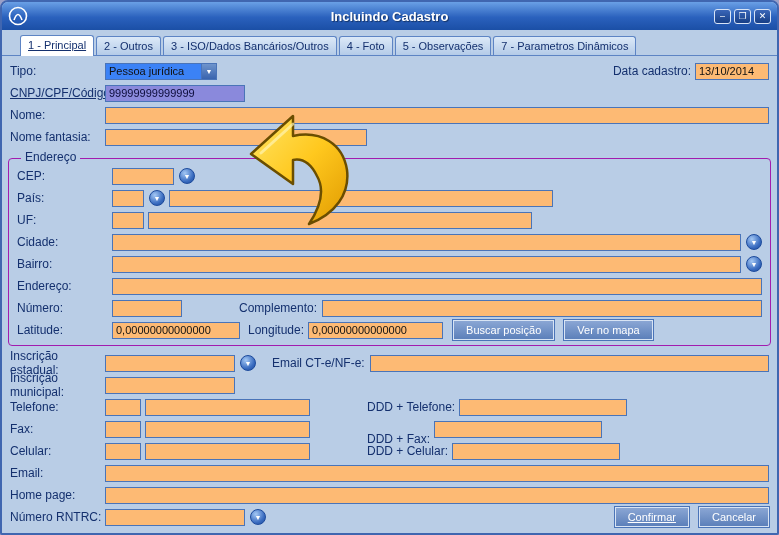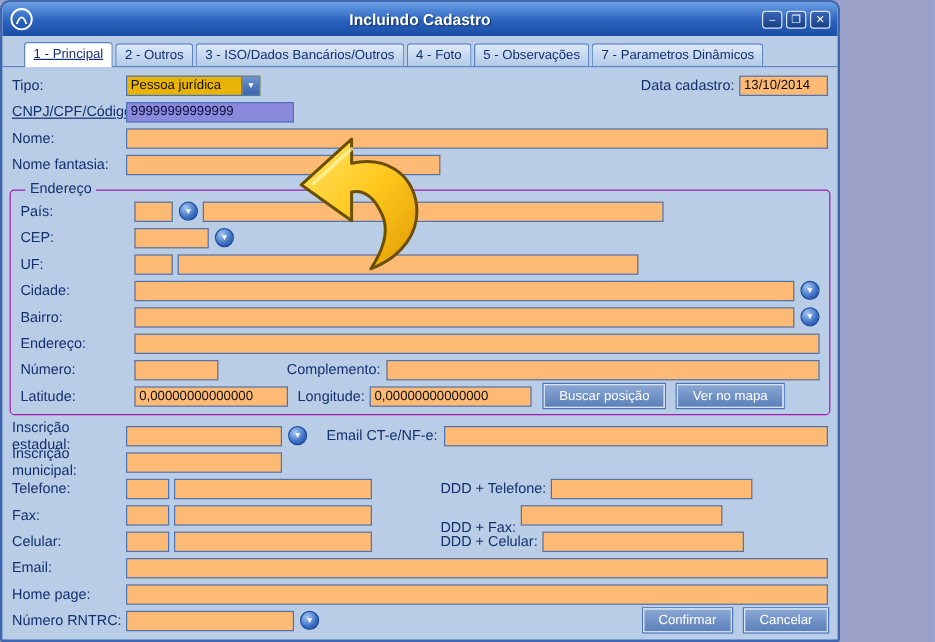--- a/index.html
+++ b/index.html
@@ -1,20 +1,20 @@
 <!DOCTYPE html>
 <html><head>
 <meta charset="utf-8">
 <style>
   * { box-sizing: border-box; margin: 0; padding: 0; }
   html, body { width: 779px; height: 535px; }
   body { font-family: "Liberation Sans", sans-serif; background: #9aa0c8; }
 
   .window {
-    width: 700px; height: 535px;
+    width: 779px; height: 535px;
     background: #b9cde6;
     border: 2px solid #4066b0;
     border-radius: 8px 8px 2px 2px;
     overflow: hidden;
     position: relative;
     display: flex; flex-direction: column;
   }
 
   
   .titlebar {
@@ -82,21 +82,21 @@
   .w-lat { width: 128px; }
   .w-lon { width: 135px; margin-left: 4px; }
   .w-tel1 { width: 36px; }
   .w-tel2 { width: 165px; margin-left: 4px; }
   .w-ddd { width: 168px; margin-left: 4px; }
   .w-insc { width: 130px; }
   .w-rntrc { width: 140px; }
 
   
   .combo {
-    width: 112px; height: 17px; background: #eab308;
+    width: 112px; height: 17px; background: #3b82f6;
     border: 1px solid #4a74b8; display: flex; align-items: stretch;
     cursor: pointer; flex: none;
   }
   .combo-text { flex: 1; font-size: 11px; color: #111; padding: 1px 3px; white-space: nowrap; overflow: hidden; }
   .combo-btn {
     width: 15px; background: linear-gradient(#6e94cc, #3a64ae);
     border-left: 1px solid #4a74b8; color: #fff; font-size: 7px;
     display: flex; align-items: center; justify-content: center;
   }
 
@@ -109,21 +109,21 @@
     color: #fff; font-size: 7px; cursor: pointer;
   }
 
   
   .btn {
     height: 20px; padding: 0 12px; flex: none;
     background: linear-gradient(#8aa6d4, #5c80ba);
     border: 1px solid #d8e4f4; box-shadow: 0 0 0 1px #4a74b8;
     color: #fff; font-size: 11px; font-family: inherit; cursor: pointer;
   }
-  .btn.u { }
+  .btn.u { text-decoration: underline; }
   .btn.ml { margin-left: 10px; }
 
   
   .group {
     border: 1px solid #a21caf; border-radius: 4px;
     margin: 10px 6px 4px; padding: 6px 0 4px; position: relative;
   }
   .group-legend {
     position: absolute; top: -9px; left: 12px;
     background: #b9cde6; padding: 0 4px;
@@ -190,34 +190,34 @@
 
     <div class="row">
       <span class="lbl">Nome fantasia:</span>
       <input class="w-fantasia" style="">
     </div>
 
     <div class="group">
       <span class="group-legend">Endereço</span>
 
       <div class="row">
+        <span class="lbl">CEP:</span>
+        <input class="w-cep" style="">
+        <span class="circ">
+            <span>▼</span>
+          </span>
+      </div>
+
+      <div class="row">
         <span class="lbl">País:</span>
         <input class="w-tiny" style="">
         <span class="circ">
             <span>▼</span>
           </span>
         <input class="w-mid2" style="">
-      </div>
-
-      <div class="row">
-        <span class="lbl">CEP:</span>
-        <input class="w-cep" style="">
-        <span class="circ">
-            <span>▼</span>
-          </span>
       </div>
 
       <div class="row">
         <span class="lbl">UF:</span>
         <input class="w-tiny" style="">
         <input class="w-mid2" style="">
       </div>
 
       <div class="row">
         <span class="lbl">Cidade:</span>

